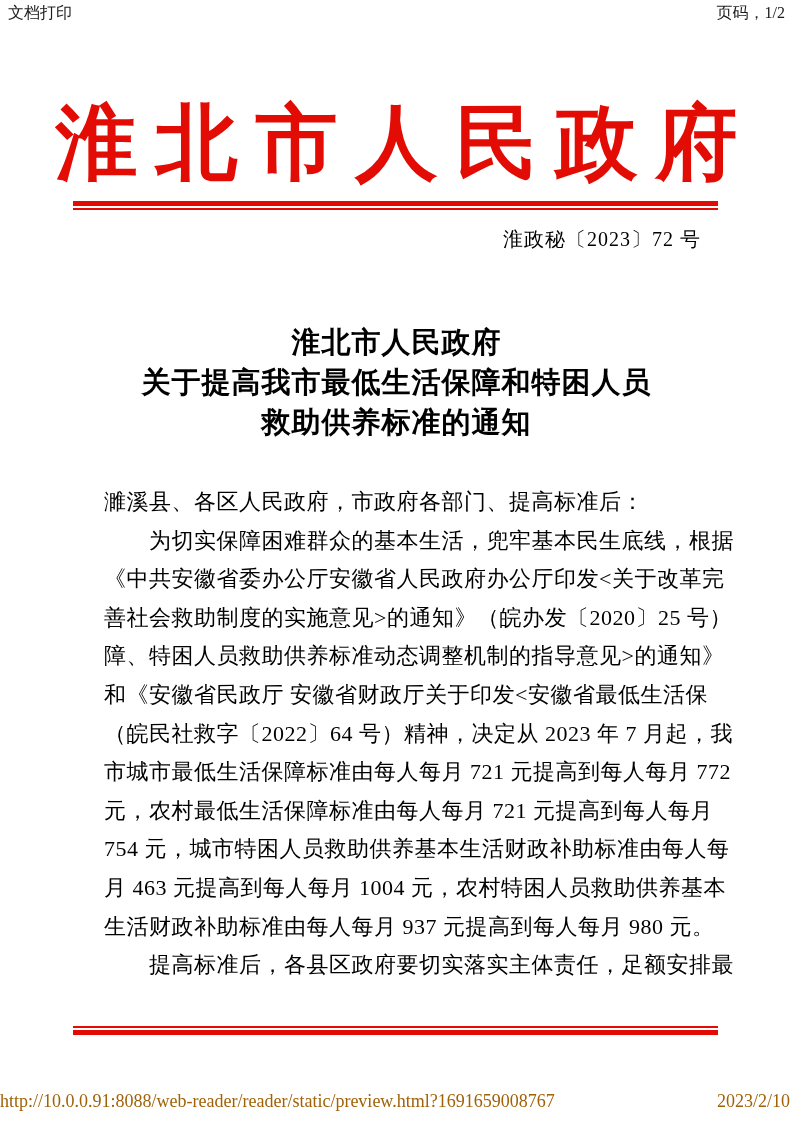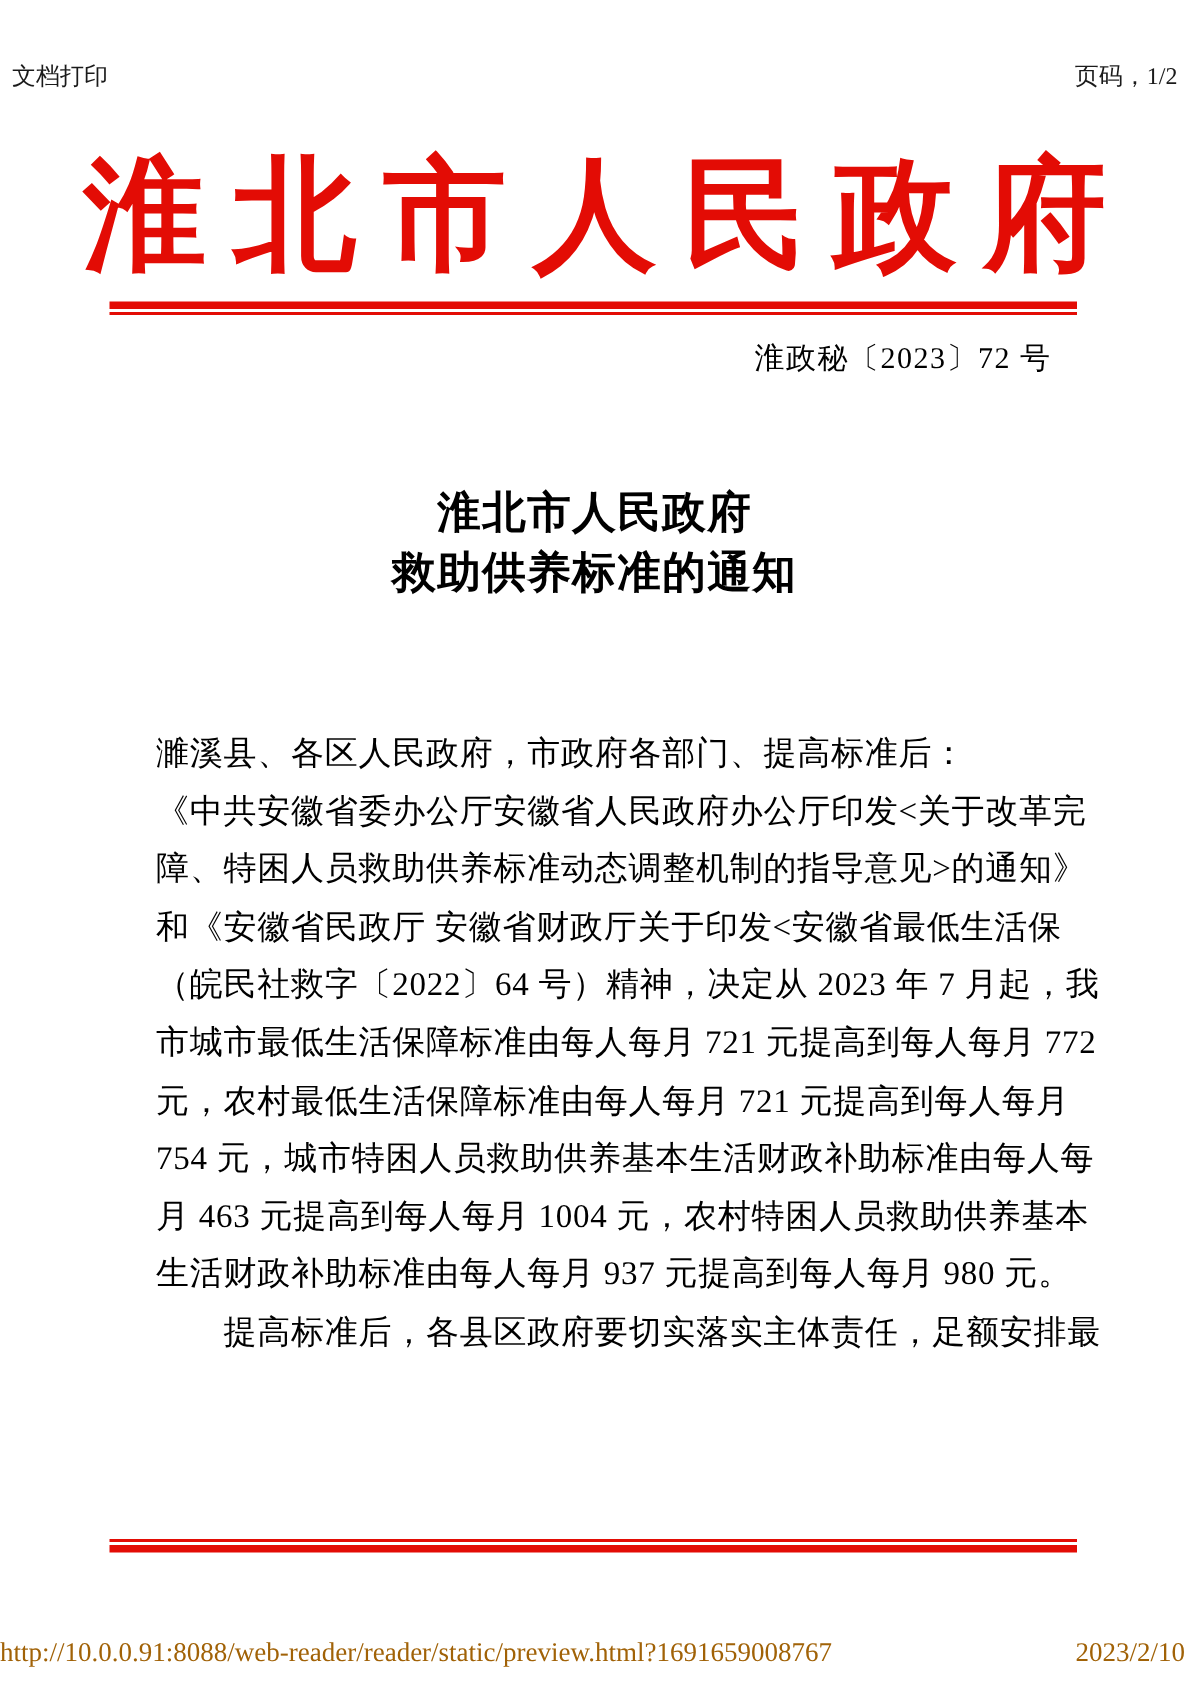--- a/index.html
+++ b/index.html
@@ -15,21 +15,20 @@
 
   
   .print-header {
     position: absolute;
     top: 3px; left: 8px; right: 8px;
     display: flex;
     justify-content: space-between;
     font-size: 16px;
     line-height: 20px;
     color: #1a1a1a;
-    margin-top: 39px;
   }
 
   
   .letterhead-title {
     position: absolute;
     top: 92px; left: 0;
     width: 100%;
     text-align: center;
     color: #e30c05;
     font-size: 82px;
@@ -110,26 +109,29 @@
   <div class="rule rule-top">
     <div class="bar-thick"></div>
     <div class="bar-gap"></div>
     <div class="bar-thin"></div>
   </div>
 
   <div class="doc-number">淮政秘〔2023〕72 号</div>
 
   <div class="doc-title">
     <div>淮北市人民政府</div>
+    <div>关于提高我市最低生活保障和特困人员</div>
     <div>救助供养标准的通知</div>
   </div>
 
   <div class="doc-body">
     <div>濉溪县、各区人民政府，市政府各部门、提高标准后：</div>
+    <div>　　为切实保障困难群众的基本生活，兜牢基本民生底线，根据</div>
     <div>《中共安徽省委办公厅安徽省人民政府办公厅印发&lt;关于改革完</div>
+    <div>善社会救助制度的实施意见&gt;的通知》（皖办发〔2020〕25 号）</div>
     <div>障、特困人员救助供养标准动态调整机制的指导意见&gt;的通知》</div>
     <div>和《安徽省民政厅 安徽省财政厅关于印发&lt;安徽省最低生活保</div>
     <div>（皖民社救字〔2022〕64 号）精神，决定从 2023 年 7 月起，我</div>
     <div>市城市最低生活保障标准由每人每月 721 元提高到每人每月 772</div>
     <div>元，农村最低生活保障标准由每人每月 721 元提高到每人每月</div>
     <div>754 元，城市特困人员救助供养基本生活财政补助标准由每人每</div>
     <div>月 463 元提高到每人每月 1004 元，农村特困人员救助供养基本</div>
     <div>生活财政补助标准由每人每月 937 元提高到每人每月 980 元。</div>
     <div>　　提高标准后，各县区政府要切实落实主体责任，足额安排最</div>
   </div>

